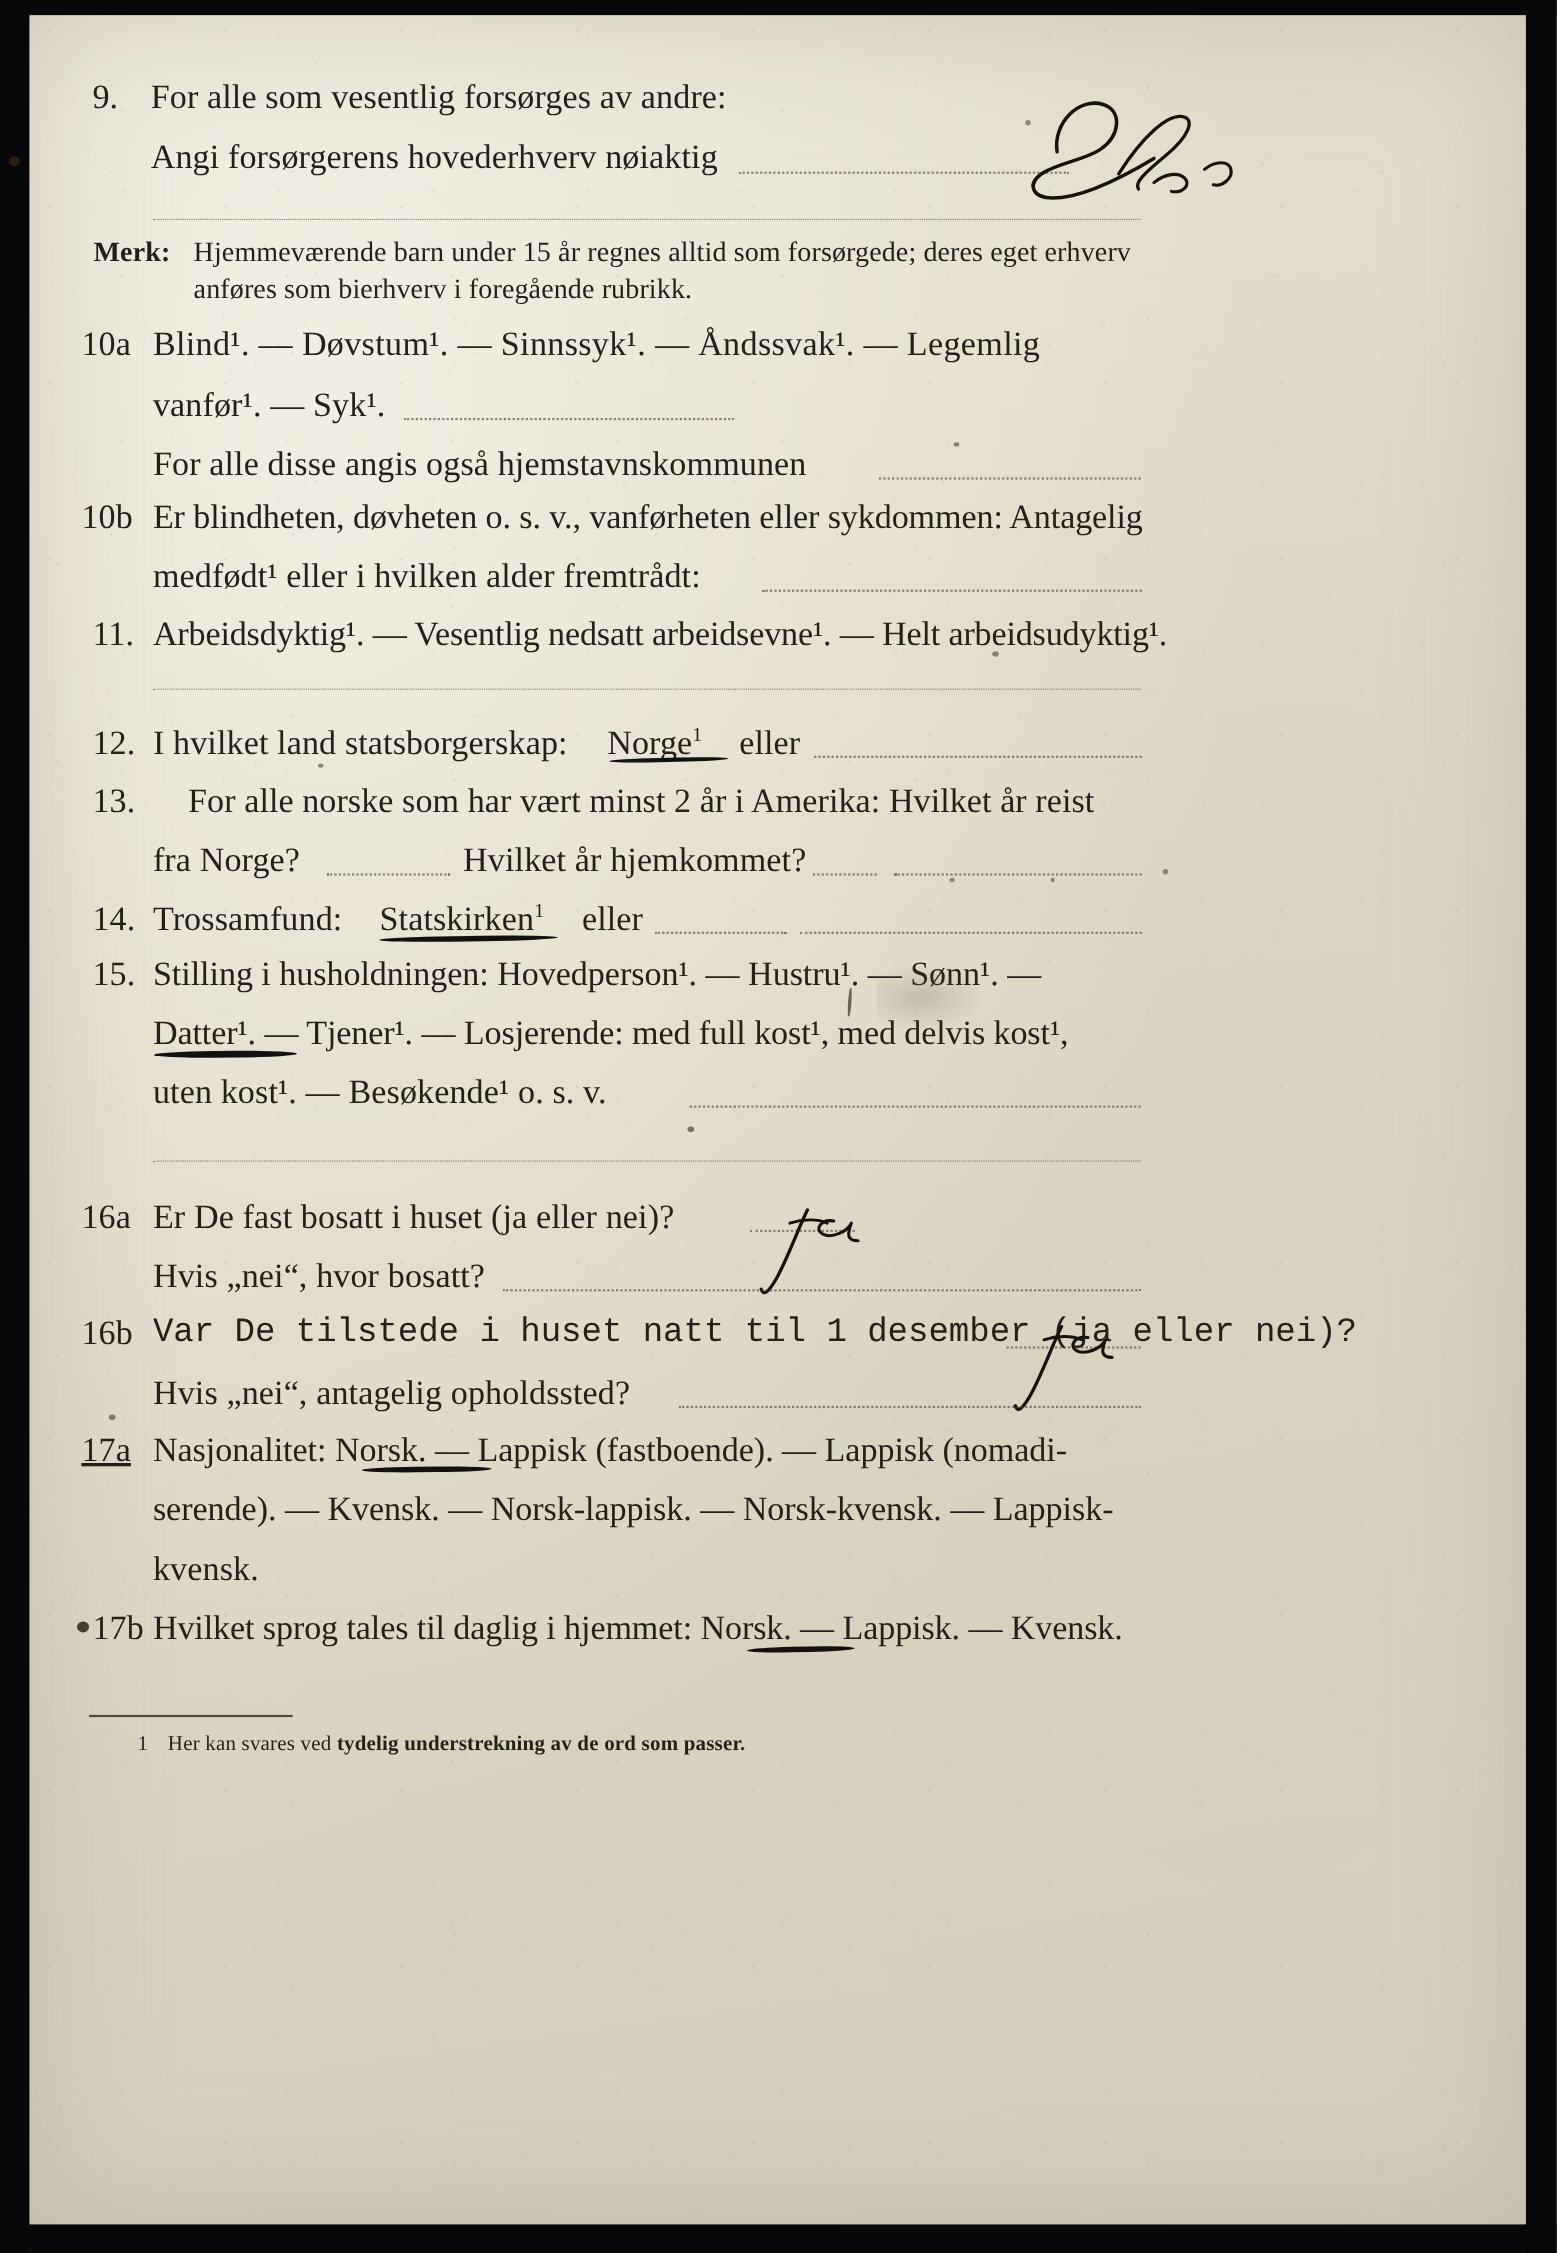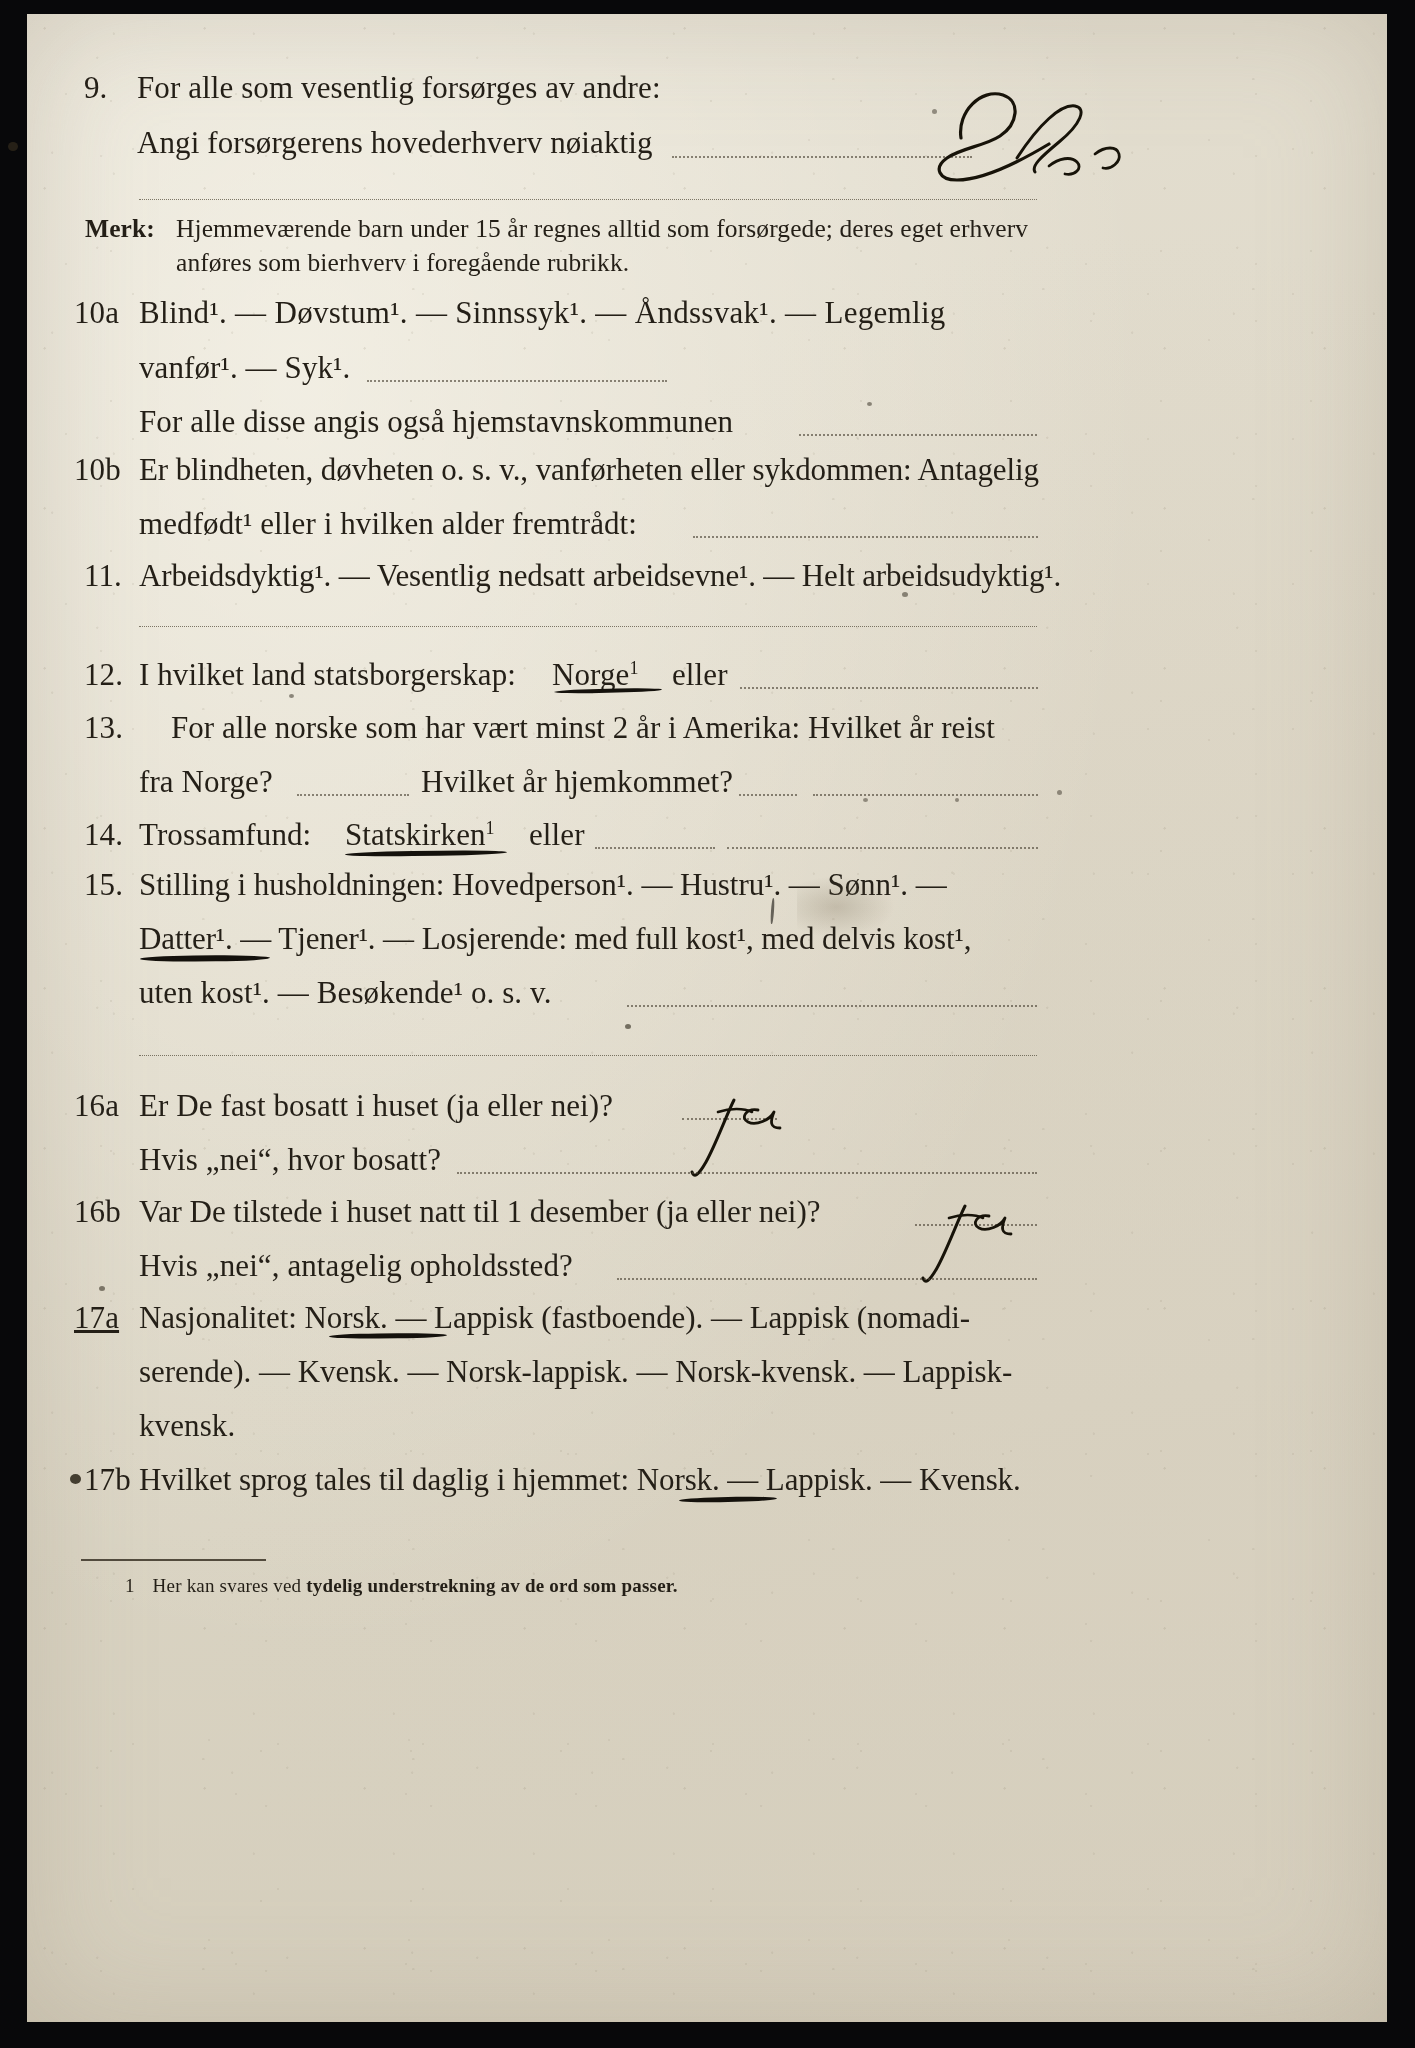--- a/index.html
+++ b/index.html
@@ -212,21 +212,21 @@
     <svg class="ink" style="left:655px; top:1072px;" width="110" height="88">
       <path d="M52 14 C44 30, 34 58, 24 76 C16 90, 12 92, 10 86" stroke-width="3"></path>
       <path d="M36 26 C48 22, 62 22, 70 26" stroke-width="2.6"></path>
       <path d="M76 24 C64 22, 58 32, 66 36 C74 40, 88 34, 92 26 C88 36, 88 42, 98 42" stroke-width="2.8"></path>
     </svg>
 
     <div class="row q" style="left:112px; top:1130px;">Hvis „nei“, hvor bosatt?</div>
     <div class="dots" style="left:430px; top:1158px; width:580px;"></div>
 
     <div class="num q" style="left:47px; top:1182px;">16b</div>
-    <div class="row q" style="left:112px; top:1182px; letter-spacing:-.05px;">Var De tilstede i huset natt til 1 desember (ja eller nei)?</div>
+    <div class="row q" style="left:112px; top:1182px; letter-spacing:-.05px;font-family:Liberation Mono, monospace;">Var De tilstede i huset natt til 1 desember (ja eller nei)?</div>
     <div class="dots" style="left:888px; top:1210px; width:122px;"></div>
 
     <svg class="ink" style="left:888px; top:1178px;" width="110" height="88">
       <path d="M50 14 C42 30, 32 58, 22 76 C14 90, 10 92, 8 86" stroke-width="3"></path>
       <path d="M34 26 C46 22, 60 22, 68 26" stroke-width="2.6"></path>
       <path d="M74 24 C62 22, 56 32, 64 36 C72 40, 86 34, 90 26 C86 36, 86 42, 96 42" stroke-width="2.8"></path>
     </svg>
 
     <div class="row q" style="left:112px; top:1236px;">Hvis „nei“, antagelig opholdssted?</div>
     <div class="dots" style="left:590px; top:1264px; width:420px;"></div>

